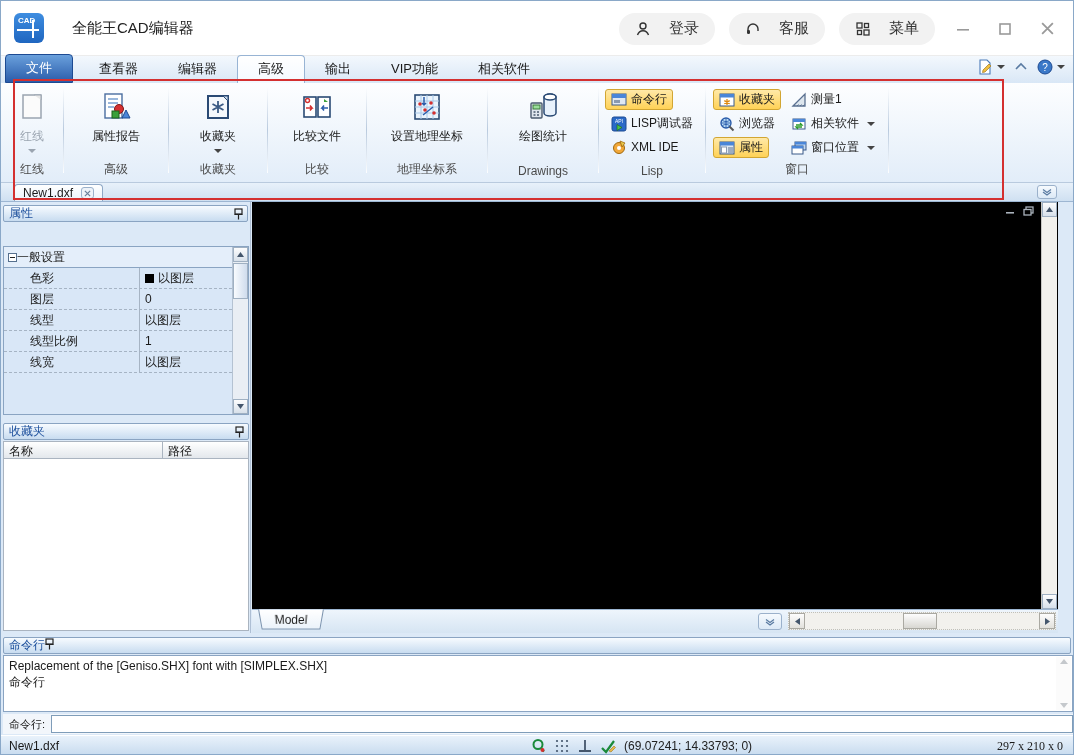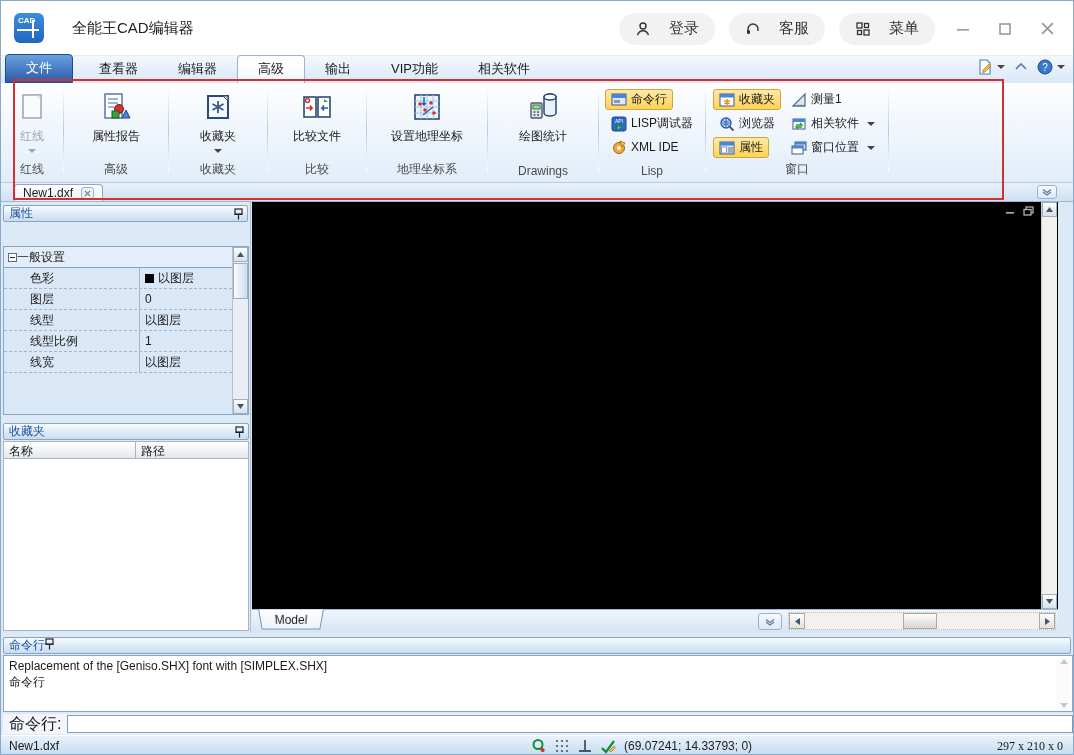--- a/index.html
+++ b/index.html
@@ -69,21 +69,21 @@
   .prow.group .pl { padding-left:4px; display:flex; align-items:center; width:135px; }
   .minusbox { width:9px; height:9px; border:1px solid #56708e; background:#fff; position:relative; }
   .minusbox:before { content:""; position:absolute; left:1px; top:3px; width:5px; height:1px; background:#222; }
   .swatch { width:9px; height:9px; background:#000; margin-right:4px; }
   .vscroll { position:absolute; right:0; top:0; width:16px; bottom:0; background:#e9eef4; border-left:1px solid #b4c2d2; display:flex; flex-direction:column; justify-content:space-between; }
   .sarrow { height:15px; background:linear-gradient(#fdfdfd,#d7e0ea); border:1px solid #9fb0c2; display:flex; align-items:center; justify-content:center; cursor:pointer; }
   .vthumb { position:absolute; left:0; right:0; top:16px; height:36px; background:linear-gradient(90deg,#f8fbfe,#cfdced); border:1px solid #9fb0c2; }
   .favhead { position:absolute; left:0; top:218px; width:250px; }
   .favcols { position:absolute; left:2px; top:239px; width:246px; height:18px; display:flex; }
   .favcol { background:linear-gradient(#ffffff,#e3e7ec); border:1px solid #aab4c0; border-left:none; padding:1px 5px; font-size:12px; }
-  .favcol:first-child { border-left:1px solid #aab4c0; width:133px; }
+  .favcol:first-child { border-left:1px solid #aab4c0; width:160px; }
   .favcol:last-child { flex:1; }
   .favbody { position:absolute; left:2px; top:257px; width:246px; bottom:2px; background:#fff; border:1px solid #aab4c0; border-top:none; }
 
   
   .canvas { position:absolute; left:251px; top:0; width:806px; height:407px; background:#000; }
   .cwctrl { position:absolute; right:6px; top:4px; display:flex; gap:8px; color:#aab2bc; }
   .cwctrl span { cursor:pointer; display:flex; align-items:center; }
   .canvscroll { position:absolute; right:1px; top:0; width:16px; height:407px; background:#f2f1ed; border-left:1px solid #c8c8c4; display:flex; flex-direction:column; justify-content:space-between; }
   .modelstrip { position:absolute; left:251px; top:407px; width:806px; height:24px; background:linear-gradient(#eef5fc,#d6e5f3); border-top:1px solid #9db6d2; }
   .modeltab { position:absolute; left:8px; top:0; width:62px; height:20px; background:linear-gradient(#ffffff,#eaf2fa); border:1px solid #7c93ae; border-top:none; transform:perspective(12px) rotateX(-4deg); display:flex; align-items:center; justify-content:center; font-size:12px; cursor:pointer; }
@@ -91,21 +91,21 @@
   .hscroll { position:absolute; left:536px; top:2px; right:2px; height:18px; background:#f2f1ed; border:1px dotted #c0c0ba; display:flex; align-items:center; }
   .hsbtn { width:16px; height:16px; background:linear-gradient(#fdfdfd,#e2e1dc); border:1px solid #aaa9a2; display:flex; align-items:center; justify-content:center; cursor:pointer; }
   .hthumb { position:absolute; left:114px; width:34px; height:16px; background:linear-gradient(#fdfdfd,#d8d7d2); border:1px solid #aaa9a2; cursor:grab; }
 
   
   .cmdregion { position:absolute; left:0; top:632px; width:100%; height:102px; background:#dce9f7; }
   .cmdhead { margin:4px 2px 0; height:17px; position:relative; background:linear-gradient(#f7fbff,#c8dcf0); border:1px solid #8aa4c2; border-radius:2px; display:flex; align-items:center; padding:0 5px; color:#1c4f9c; font-size:12px; }
   .cmdout { position:absolute; left:2px; top:22px; width:1070px; height:57px; background:#fff; border:1px solid #8aa4c2; font-size:12px; padding:2px 5px; line-height:16px; }
   .cmdoutscroll { position:absolute; right:1px; top:1px; bottom:1px; width:15px; background:#fbfbfb; display:flex; flex-direction:column; justify-content:space-between; align-items:center; padding:2px 0; color:#c4c8cc; }
   .cmdinrow { position:absolute; left:2px; top:81px; width:1070px; height:20px; display:flex; align-items:center; background:#f2f6fb; }
-  .cmdlabel { padding:0 6px 0 6px; font-size:16px; white-space:nowrap; }
+  .cmdlabel { padding:0 6px 0 6px; font-size:11px; white-space:nowrap; }
   .cmdinput { flex:1; height:18px; border:1px solid #7f9db9; background:#fff; font-size:12px; padding:0 4px; font-family:"Liberation Sans","DejaVu Sans",sans-serif; }
 
   
   .statusbar { position:absolute; left:0; top:734px; width:100%; height:21px; background:linear-gradient(#e9f2fb,#c6daee); border-top:1px solid #fff; display:flex; align-items:center; font-size:12px; }
   .sb-file { padding-left:8px; width:530px; }
   .sb-icons { display:flex; align-items:center; gap:7px; }
   .sb-coord { padding-left:8px; color:#222; }
   .sb-dims { position:absolute; right:10px;font-family:Liberation Serif, serif; }
 
   .icon16 { width:16px; height:16px; display:block; }

